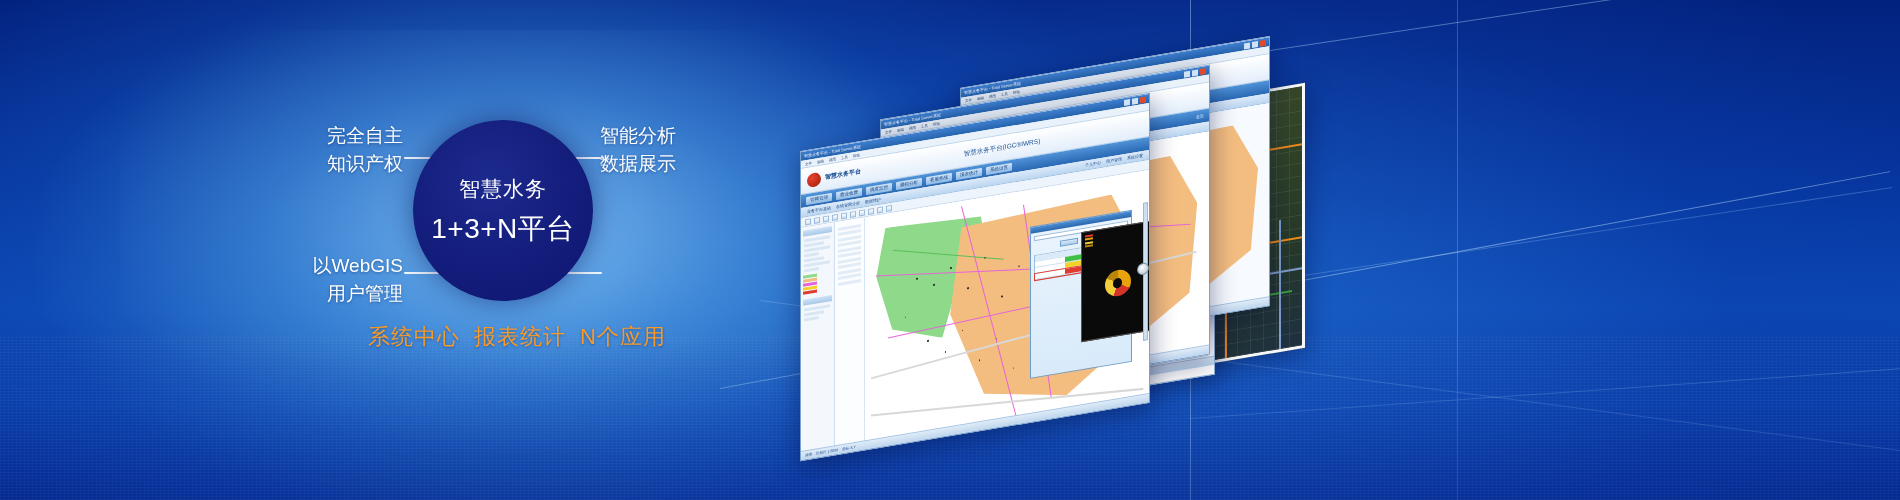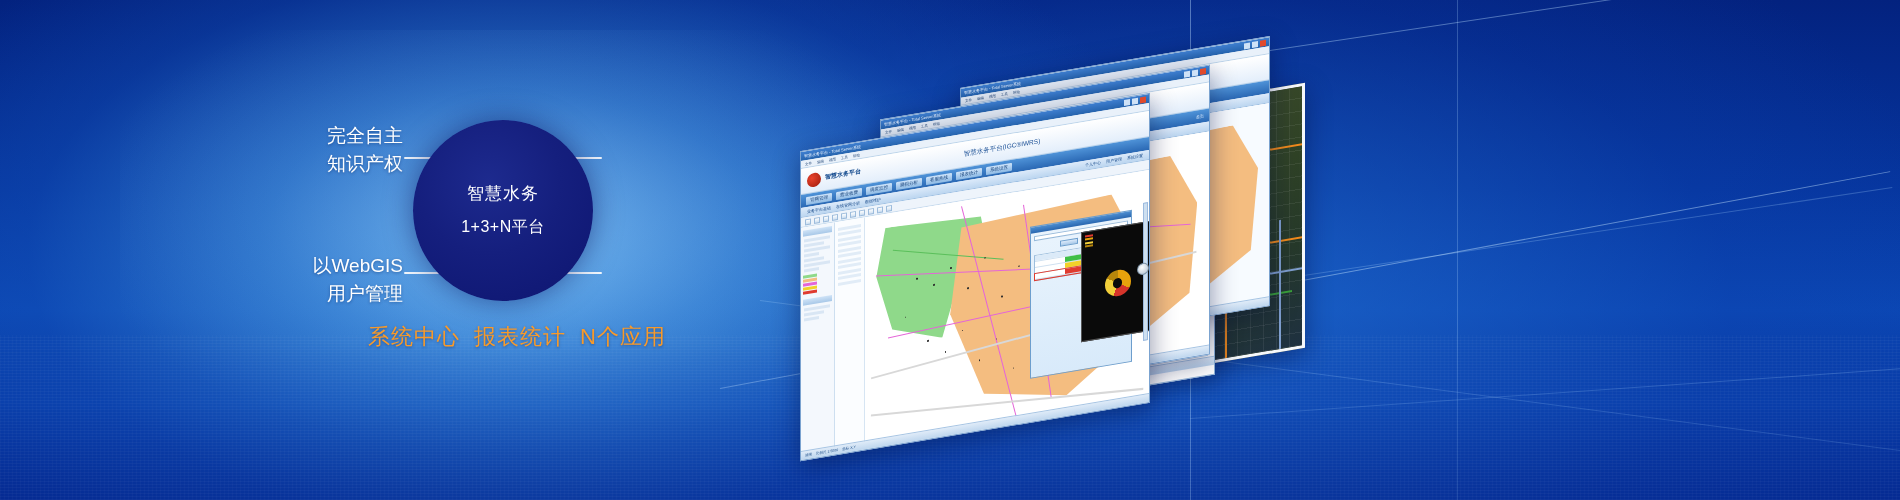--- a/index.html
+++ b/index.html
@@ -38,25 +38,25 @@
 
   
   .hub{
     position:absolute; left:413px; top:120px; width:180px; height:181px;
     border-radius:50%;
     background:radial-gradient(circle at 42% 34%, #1d2a8e 0%, #151f7e 45%, #0d1570 100%);
     box-shadow:0 0 28px rgba(8,20,95,0.55);
     display:flex; flex-direction:column; align-items:center; justify-content:center;
     color:#fff; text-align:center;
   }
-  .hub-cn{ font-size:17px; letter-spacing:1px; line-height:1.1; margin-bottom:14px; font-weight:400;}
+  .hub-cn{ font-size:21px; letter-spacing:1px; line-height:1.1; margin-bottom:14px; font-weight:400;}
   .hub-en{ font-size:27px; letter-spacing:.5px; line-height:1.05; margin-bottom:6px; white-space:nowrap;}
   .hub-en sup{ font-size:12px; vertical-align:super; }
   .hub-en .gap{ display:inline-block; width:9px; }
-  .hub-sub{ font-size:16px; letter-spacing:.5px; line-height:1.1; }
+  .hub-sub{ font-size:28px; letter-spacing:.5px; line-height:1.1; }
 
   
   .lbl{
     position:absolute; color:#ffffff; font-size:19px; line-height:1.45;
     text-shadow:0 1px 3px rgba(0,30,90,0.45); white-space:nowrap;
   }
   .lbl .l2{ display:block; }
   .lbl-tl{ left:303px; top:122px; text-align:right; width:100px; }
   .lbl-bl{ left:296px; top:252px; text-align:right; width:107px; }
   .lbl-tr{ left:600px; top:122px; text-align:left; }
@@ -206,20 +206,24 @@
   <div class="dash dash-bl"></div>
   <div class="dash dash-br"></div>
 
   <div class="lbl lbl-tl">
     <span>完全自主</span>
     <span class="l2">知识产权</span>
   </div>
   <div class="lbl lbl-bl">
     <span>以WebGIS</span>
     <span class="l2">用户管理</span>
+  </div>
+  <div class="lbl lbl-tr">
+    <span>智能分析</span>
+    <span class="l2">数据展示</span>
   </div>
 
   <div class="hub">
     <div class="hub-cn">智慧水务</div>
     <div class="hub-sub">1+3+N平台</div>
   </div>
 
   <div class="tagline">
     <span>系统中心</span><span>报表统计</span><span>N个应用</span>
   </div>

